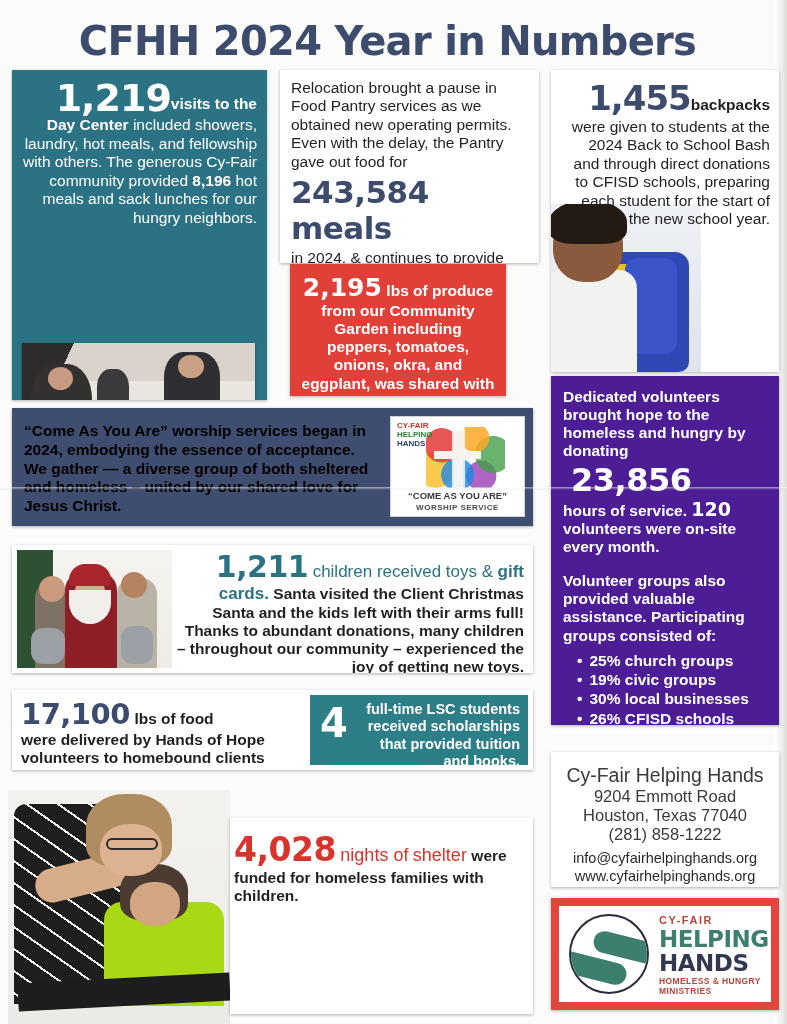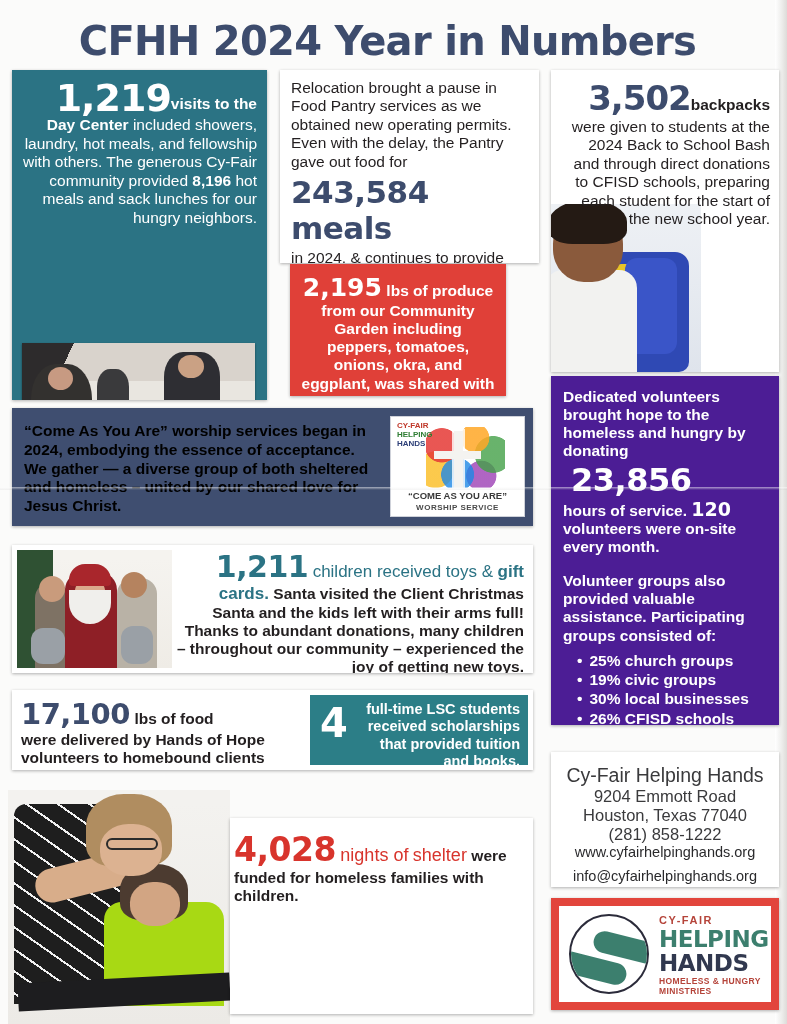--- a/index.html
+++ b/index.html
@@ -235,21 +235,21 @@
     <div class="txt-reg c-dark">in 2024, &amp; continues to provide nutritious food to struggling families.</div>
   </div>
 
   <div id="p3" class="panel red pad center">
     <span class="big n">2,195</span>
     <span class="txt">lbs of produce from our Community Garden including peppers, tomatoes, onions, okra, and eggplant, was shared with grateful families.</span>
   </div>
 
   <div id="p4" class="panel">
     <div style="padding:8px 9px 0 9px; text-align:right; position:relative; z-index:2;">
-      <span class="big n">3,502</span><span class="txt c-dark">backpacks</span>
+      <span class="big n">1,455</span><span class="txt c-dark">backpacks</span>
       <div class="txt-reg c-dark">were given to students at the 2024 Back to School Bash and through direct donations to CFISD schools, preparing each student for the start of the new school year.</div>
     </div>
     <div id="p4-photo" class="photo">
       <div class="strap"></div>
         <div class="pack"></div>
         <div class="pack2"></div>
         <div class="pack3"></div>
       <div class="shirt"></div>
         <div class="head"></div>
         <div class="hair"></div>
@@ -344,22 +344,22 @@
       <span class="txt-reg c-red" style="font-size:18px;">shelter</span>
       <span class="txt c-dark">were funded for homeless families with children.</span>
     </div>
   </div>
 
   <div id="p11" class="panel">
     <div class="org">Cy-Fair Helping Hands</div>
     <div class="line">9204 Emmott Road</div>
     <div class="line">Houston, Texas 77040</div>
     <div class="line">(281) 858-1222</div>
+    <div class="small">info@cyfairhelpinghands.org</div>
     <div class="small" style="padding-top:0;">www.cyfairhelpinghands.org</div>
-    <div class="small">info@cyfairhelpinghands.org</div>
   </div>
 
   <div id="p12" class="panel">
     <div class="inner">
       <div class="circ">
         <div class="h1"></div>
           <div class="h2"></div>
       </div>
       <div class="cyfair">CY-FAIR</div>
       <div class="helping">HELPING</div>

